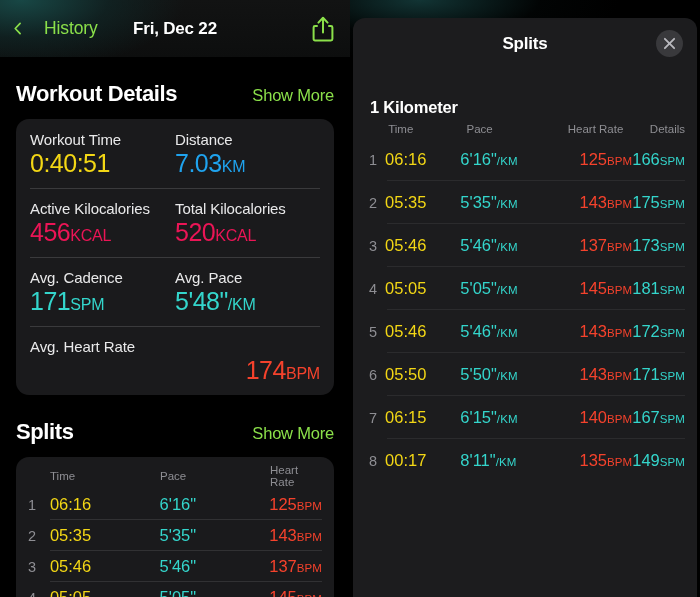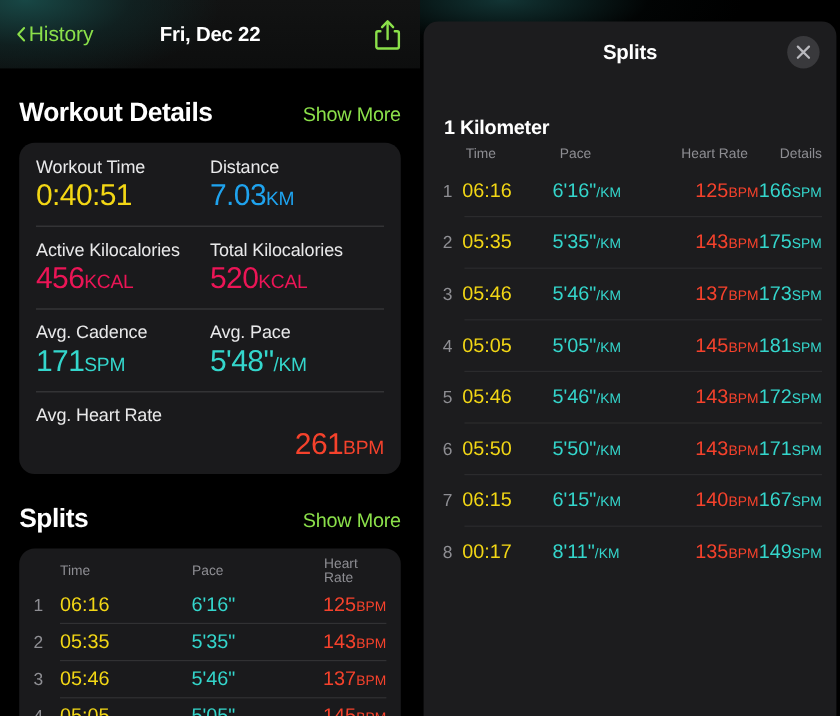--- a/index.html
+++ b/index.html
@@ -20,21 +20,21 @@
   }
   .nav-bar {
     position:relative;
     height:57px;
     background:
       radial-gradient(ellipse 210px 90px at 6% 0%, rgba(24,74,72,0.95) 0%, rgba(16,44,44,0.55) 42%, rgba(10,22,22,0.0) 78%),
       linear-gradient(180deg,#121313 0%,#0d0e0e 100%);
     display:flex; align-items:center;
   }
   .nav-back {
-    display:flex; align-items:center; gap:0;
+    display:flex; align-items:center; gap:20px;
     margin-left:11px; cursor:pointer;
   }
   .chev {
     width:13px; height:13px; flex:none; display:block;
   }
   .nav-back-label {
     color:#8BE04A; font-size:17.5px; letter-spacing:-0.1px;
   }
   .nav-title {
     position:absolute; left:0; right:0; text-align:center;
@@ -208,21 +208,21 @@
           </div>
           <div class="metric-cell">
             <div class="metric-label">Avg. Pace</div>
             <div class="metric-value c-teal"><span>5'48"</span><span class="unit">/KM</span></div>
           </div>
         </div>
 
         <div class="metric-row">
           <div class="metric-cell full">
             <div class="metric-label">Avg. Heart Rate</div>
-            <div class="metric-value c-red"><span>261</span><span class="unit">BPM</span></div>
+            <div class="metric-value c-red"><span>174</span><span class="unit">BPM</span></div>
           </div>
         </div>
 
       </div>
 
       <div class="section-head">
         <div class="section-title">Splits</div>
         <div class="show-more">Show More</div>
       </div>
 

